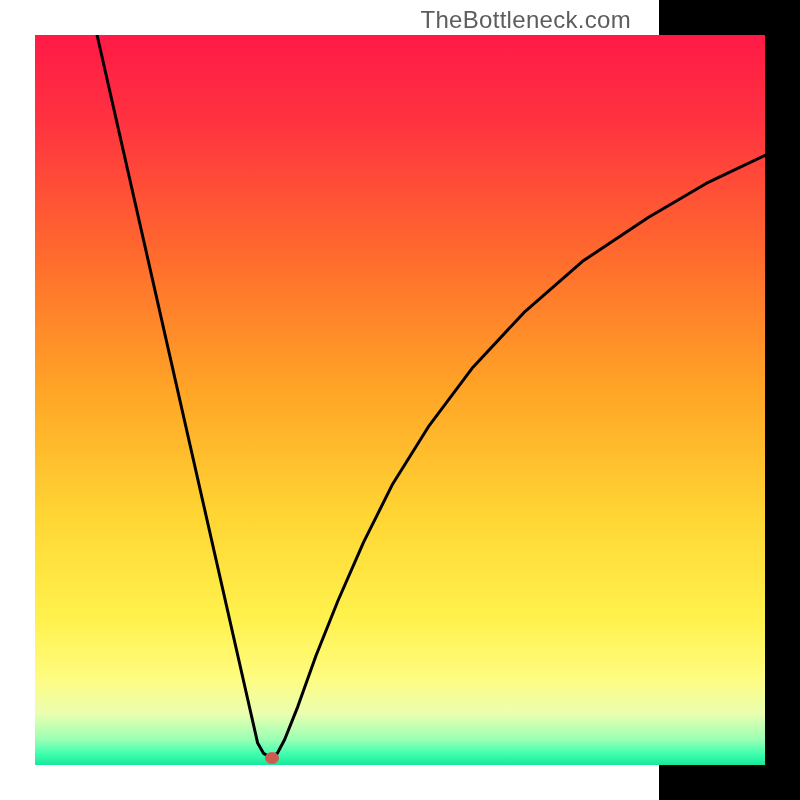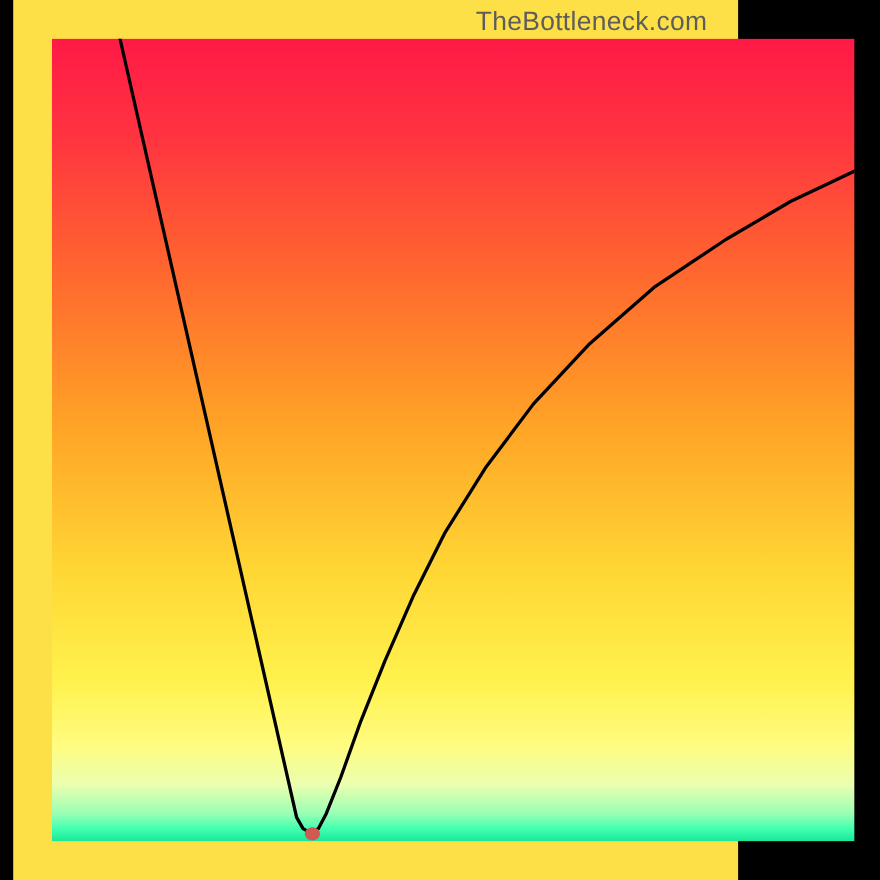--- a/index.html
+++ b/index.html
@@ -6,25 +6,25 @@
     margin: 0;
     padding: 0;
     width: 800px;
     height: 800px;
     background: #000;
     overflow: hidden;
     font-family: Arial, Helvetica, sans-serif;
   }
   .frame {
     position: absolute;
-    left: 12px;
+    left: 0;
     top: 0;
     width: 659px;
     height: 800px;
-    background: #fde047;
+    background: #ffffff;
   }
   .plot {
     position: absolute;
     left: 35px;
     top: 35px;
     width: 730px;
     height: 730px;
     overflow: hidden;
   }
   .gradient {

